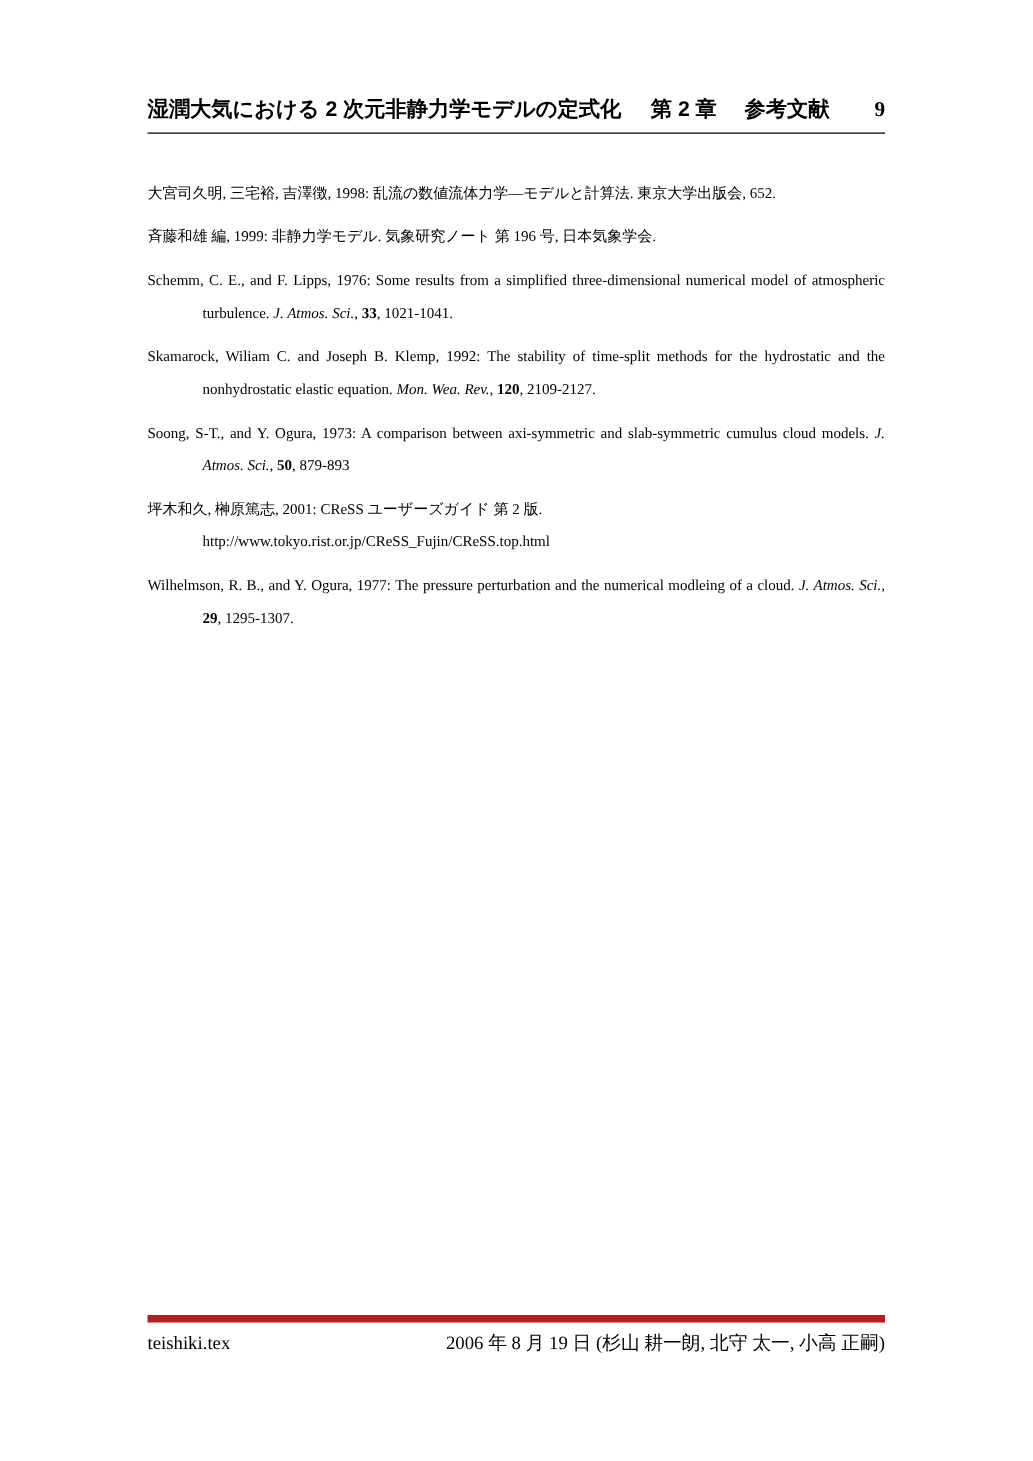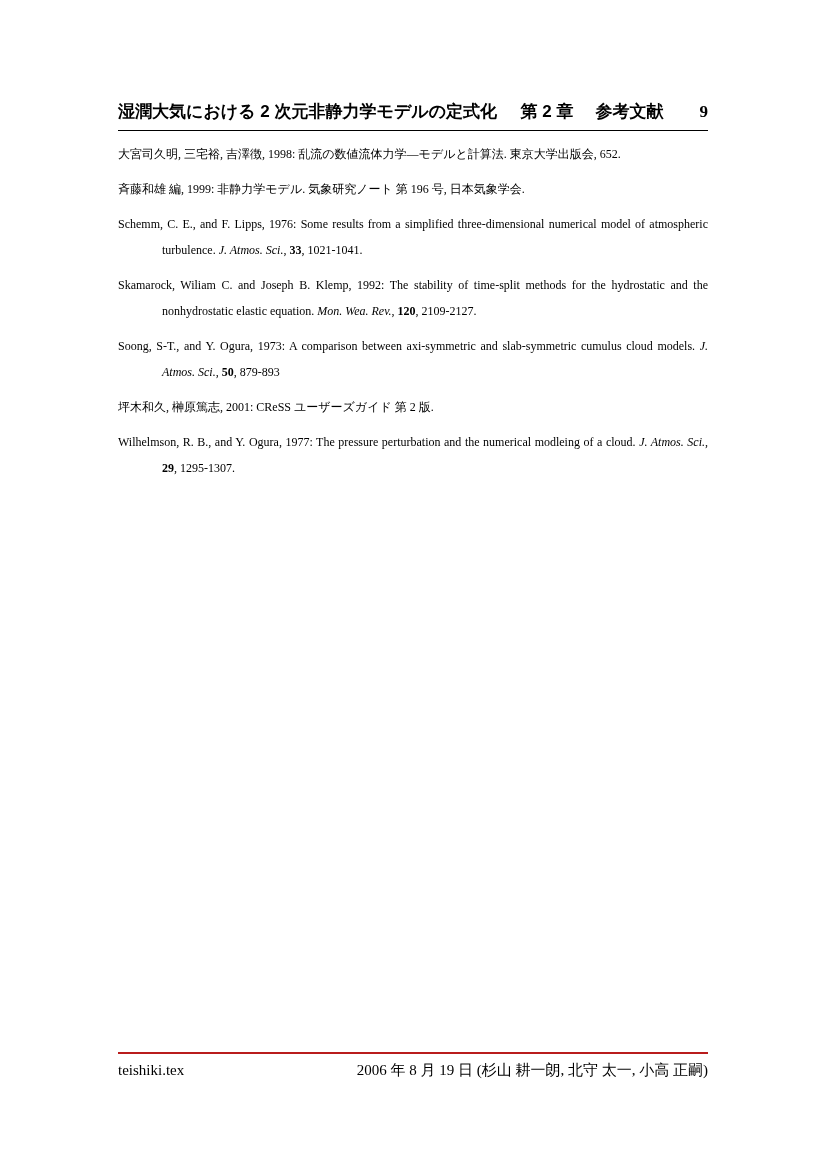--- a/index.html
+++ b/index.html
@@ -12,21 +12,21 @@
     width: 826px;
     height: 1169px;
     background: #ffffff;
     color: #000000;
     overflow: hidden;
   }
   
   .header {
     position: absolute;
     left: 118px;
-    top: 100px;
+    top: 76px;
     width: 590px;
     display: flex;
     align-items: baseline;
     border-bottom: 1.5px solid #000;
     padding-bottom: 7px;
     font-family: "Liberation Sans", sans-serif;
     font-weight: bold;
     font-size: 17px;
     white-space: nowrap;
   }
@@ -58,21 +58,21 @@
   .bf { font-weight: bold; }
   
   .footer {
     position: absolute;
     left: 118px;
     top: 1052px;
     width: 590px;
     display: flex;
     justify-content: space-between;
     align-items: baseline;
-    border-top: 2px solid #b91c1c;
+    border-top: 6px solid #b91c1c;
     padding-top: 7px;
     font-family: "Liberation Serif", serif;
     font-size: 15px;
     white-space: nowrap;
   }
 </style>
 </head>
 <body>
 
 <div class="page">
@@ -83,21 +83,21 @@
     <span class="h-section">参考文献</span>
     <span class="h-page">9</span>
   </div>
 
   <div class="refs">
       <p class="ref"><span class="rm">大宮司久明, 三宅裕, 吉澤徴, 1998: 乱流の数値流体力学—モデルと計算法. 東京大学出版会, 652.</span></p>
       <p class="ref"><span class="rm">斉藤和雄 編, 1999: 非静力学モデル. 気象研究ノート 第 196 号, 日本気象学会.</span></p>
       <p class="ref"><span class="rm">Schemm, C. E., and F. Lipps, 1976: Some results from a simplified three-dimensional numerical model of atmospheric turbulence. </span><span class="it">J. Atmos. Sci.</span><span class="rm">, </span><span class="bf">33</span><span class="rm">, 1021-1041.</span></p>
       <p class="ref"><span class="rm">Skamarock, Wiliam C. and Joseph B. Klemp, 1992: The stability of time-split methods for the hydrostatic and the nonhydrostatic elastic equation. </span><span class="it">Mon. Wea. Rev.</span><span class="rm">, </span><span class="bf">120</span><span class="rm">, 2109-2127.</span></p>
       <p class="ref"><span class="rm">Soong, S-T., and Y. Ogura, 1973: A comparison between axi-symmetric and slab-symmetric cumulus cloud models. </span><span class="it">J. Atmos. Sci.</span><span class="rm">, </span><span class="bf">50</span><span class="rm">, 879-893</span></p>
-      <p class="ref"><span class="rm">坪木和久, 榊原篤志, 2001: CReSS ユーザーズガイド 第 2 版.</span><br></p>
+      <p class="ref"><span class="rm">坪木和久, 榊原篤志, 2001: CReSS ユーザーズガイド 第 2 版.</span><br><span class="rm">http://www.tokyo.rist.or.jp/CReSS_Fujin/CReSS.top.html</span></p>
       <p class="ref"><span class="rm">Wilhelmson, R. B., and Y. Ogura, 1977: The pressure perturbation and the numerical modleing of a cloud. </span><span class="it">J. Atmos. Sci.</span><span class="rm">, </span><span class="bf">29</span><span class="rm">, 1295-1307.</span></p>
     </div>
 
   <div class="footer">
     <span class="f-left">teishiki.tex</span>
     <span class="f-right">2006 年 8 月 19 日 (杉山 耕一朗, 北守 太一, 小高 正嗣)</span>
   </div>
 
 </div>
 

